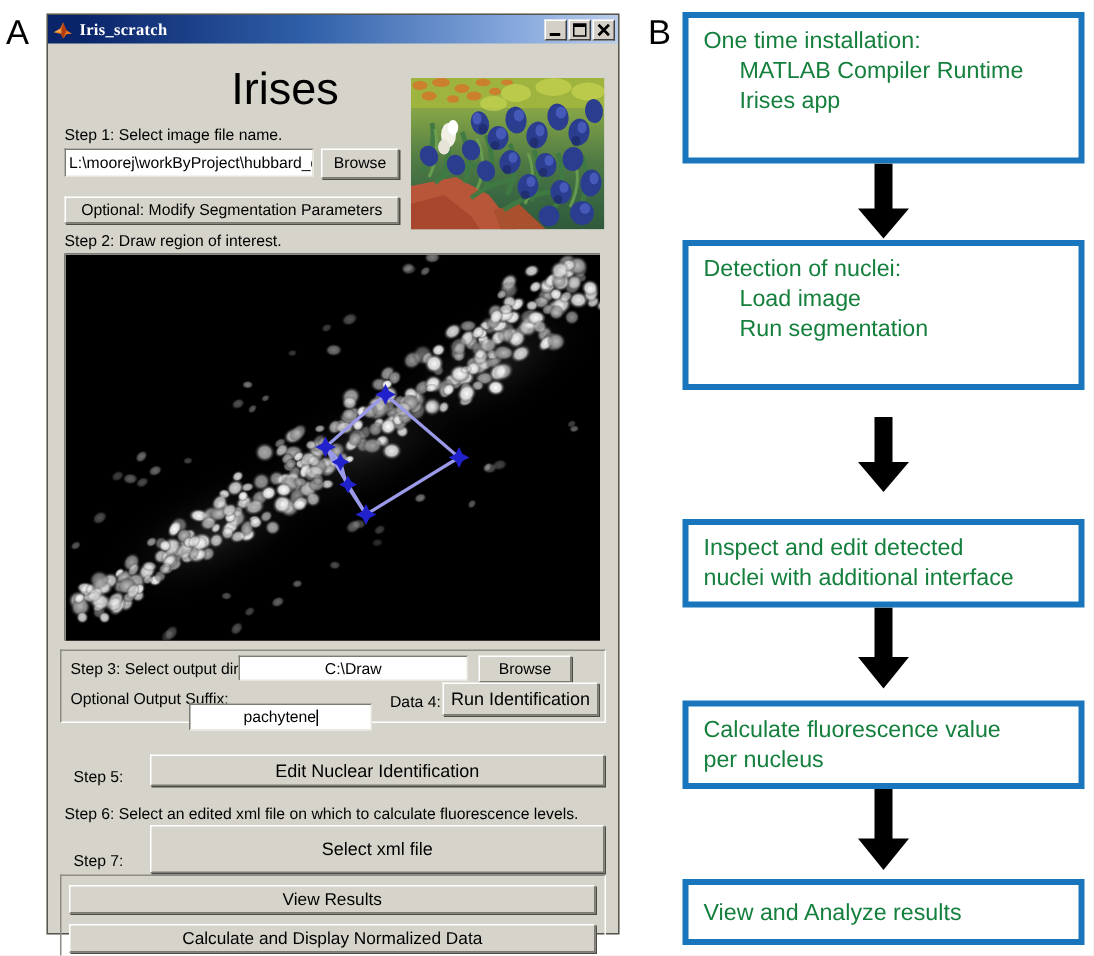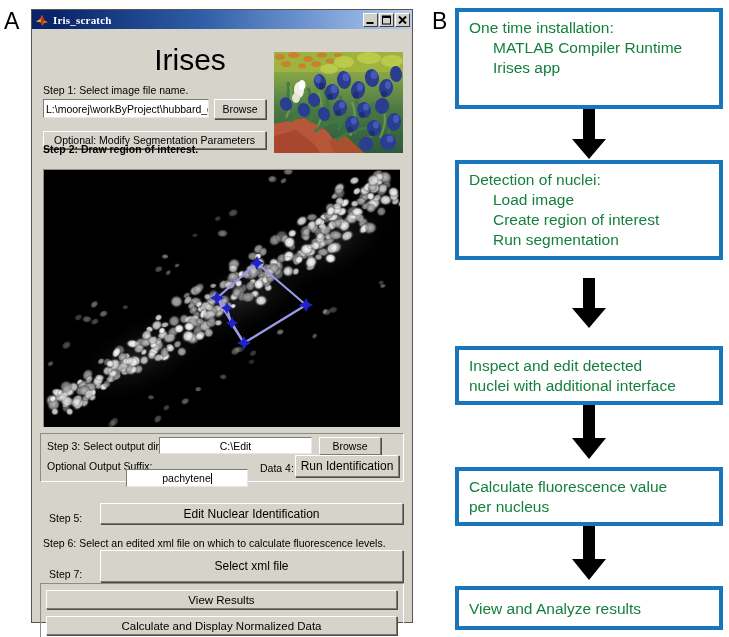--- a/index.html
+++ b/index.html
@@ -145,21 +145,21 @@
     border-bottom: 1px solid #ffffff;
     box-sizing: border-box;
     position: absolute;
   }
 
   
   #file-field { position:absolute; left: 11px; top: 70px; width: 166px; height: 19px; padding-left: 2px; }
   #browse-1   { position:absolute; left: 182px; top: 70px; width: 52px; height: 20px; }
   #segparams  { position:absolute; left: 11px; top: 102px; width: 223px; height: 18px; }
   #step1-lbl  { left: 11px; top: 55px; }
-  #step2-lbl  { left: 11px; top: 114px; font-weight: bold; }
+  #step2-lbl  { left: 11px; top: 126px; }
 
   
   #micro-wrap {
     position: absolute;
     left: 11px; top: 140px;
     width: 357px; height: 258px;
     background: #000;
     border-top: 1px solid #8d8c85;
     border-left: 1px solid #8d8c85;
     box-sizing: border-box;
@@ -786,21 +786,21 @@
             <path d="M188,147 l3.2,6 -3.2,6 -3.2,-6 Z"></path>
               <path d="M182,153 l6,-3.2 6,3.2 -6,3.2 Z"></path>
           </g>
         </g>
       </svg>
     </div>
 
     <div class="wpanel" id="group34"></div>
     <div class="steplabel" id="step3-lbl">Step 3: Select output directory.</div>
     <div class="wfield" id="outdir-field">
-      <span>C:\Edit</span>
+      <span>C:\Draw</span>
     </div>
     <div class="wbtn" id="browse-2">Browse</div>
     <div class="steplabel" id="suffix-lbl">Optional Output Suffix:</div>
     <div class="wfield" id="suffix-field-pos" style="justify-content:center;">
       <span>pachytene</span>
         <span style="display:inline-block;width:1px;height:11px;background:#000;"></span>
     </div>
     <div class="steplabel" id="step4-lbl">Data 4:</div>
     <div class="wbtn" id="run-ident">Run Identification</div>
 
@@ -826,21 +826,20 @@
     <span class="ind">Irises app</span>
   </div>
   <svg class="arrow" style="left:115px; top:101px;" width="38" height="51">
     <rect x="13" y="0" width="12" height="32" fill="#000"></rect>
     <path d="M2 30 L36 30 L19 50 Z" fill="#000"></path>
   </svg>
 
   <div class="fbox" style="left:0px; top:152px; width:268px; height:100px;">
     <span>Detection of nuclei:</span>
     <span class="ind">Load image</span>
-    <span class="ind">Create region of interest</span>
     <span class="ind">Run segmentation</span>
   </div>
   <svg class="arrow" style="left:115px; top:270px;" width="38" height="51">
     <rect x="13" y="0" width="12" height="32" fill="#000"></rect>
     <path d="M2 30 L36 30 L19 50 Z" fill="#000"></path>
   </svg>
 
   <div class="fbox" style="left:0px; top:338px; width:268px; height:59px;">
     <span>Inspect and edit detected</span>
     <span style="display:block;">nuclei with additional interface</span>

